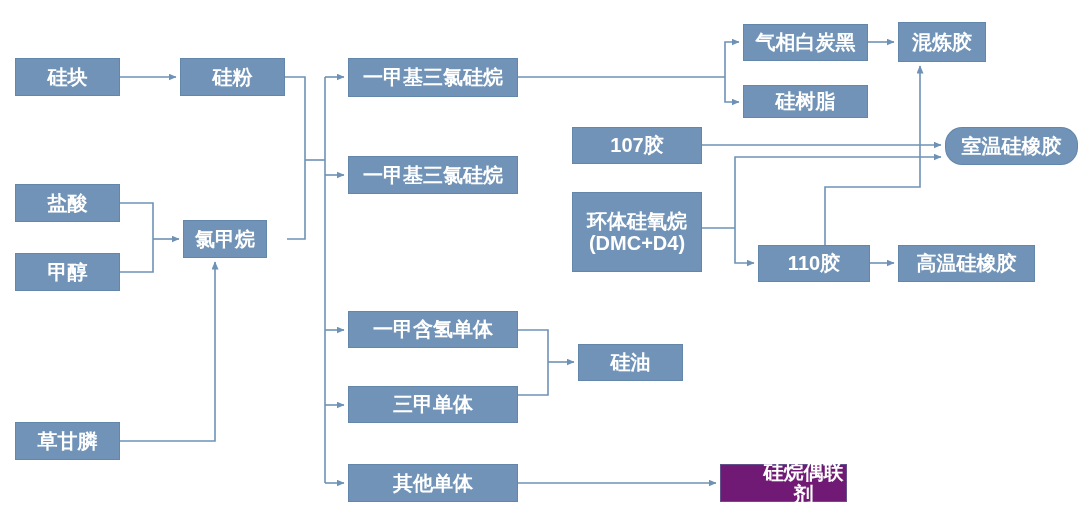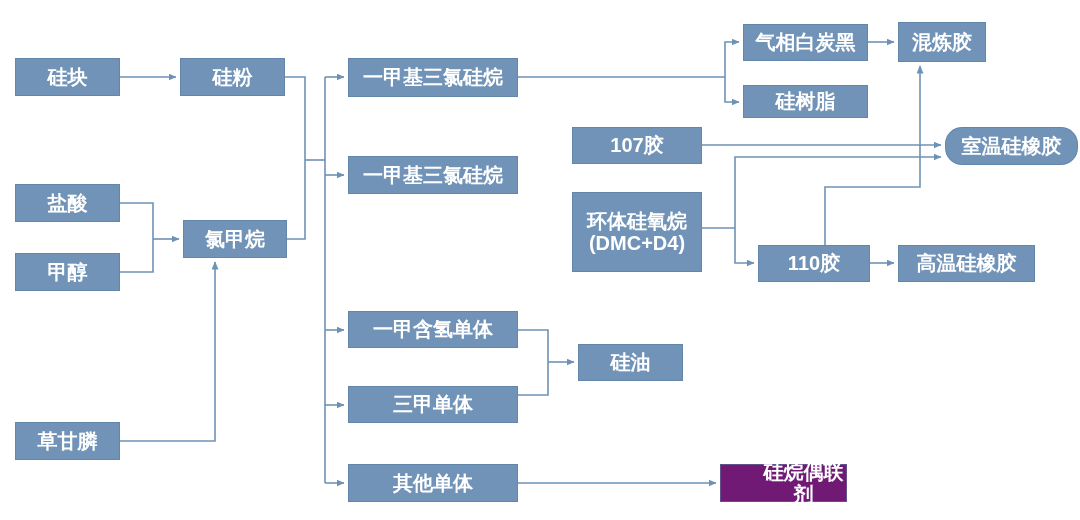--- a/index.html
+++ b/index.html
@@ -73,21 +73,21 @@
       <polyline points="518,330 548,330 548,362" fill="none" stroke="#6E92B6" stroke-width="1.6"></polyline>
       <polyline points="518,395 548,395 548,362" fill="none" stroke="#6E92B6" stroke-width="1.6"></polyline>
       <polyline points="548,362 574,362" fill="none" stroke="#6E92B6" stroke-width="1.6" marker-end="url(#arrowhead)"></polyline>
       <polyline points="518,483 716,483" fill="none" stroke="#6E92B6" stroke-width="1.6" marker-end="url(#arrowhead)"></polyline>
     </svg>
 
 <div class="node" style="left: 15px; top: 58px; width: 105px; height: 38px; background: rgb(112, 147, 183); color: rgb(255, 255, 255);">硅块</div>
     <div class="node" style="left: 180px; top: 58px; width: 105px; height: 38px; background: rgb(112, 147, 183); color: rgb(255, 255, 255);">硅粉</div>
     <div class="node" style="left: 15px; top: 184px; width: 105px; height: 38px; background: rgb(112, 147, 183); color: rgb(255, 255, 255);">盐酸</div>
     <div class="node" style="left: 15px; top: 253px; width: 105px; height: 38px; background: rgb(112, 147, 183); color: rgb(255, 255, 255);">甲醇</div>
-    <div class="node" style="left: 183px; top: 220px; width: 104px; height: 38px; background: rgb(112, 147, 183); color: rgb(255, 255, 255);">氯甲烷</div>
+    <div class="node" style="left: 183px; top: 220px; width: 84px; height: 38px; background: rgb(112, 147, 183); color: rgb(255, 255, 255);">氯甲烷</div>
     <div class="node" style="left: 15px; top: 422px; width: 105px; height: 38px; background: rgb(112, 147, 183); color: rgb(255, 255, 255);">草甘膦</div>
     <div class="node" style="left: 348px; top: 58px; width: 170px; height: 39px; background: rgb(112, 147, 183); color: rgb(255, 255, 255);">一甲基三氯硅烷</div>
     <div class="node" style="left: 348px; top: 156px; width: 170px; height: 38px; background: rgb(112, 147, 183); color: rgb(255, 255, 255);">一甲基三氯硅烷</div>
     <div class="node" style="left: 572px; top: 127px; width: 130px; height: 37px; background: rgb(112, 147, 183); color: rgb(255, 255, 255);">107胶</div>
     <div class="node" style="left: 572px; top: 192px; width: 130px; height: 80px; background: rgb(112, 147, 183); color: rgb(255, 255, 255);">环体硅氧烷
 (DMC+D4)</div>
     <div class="node" style="left: 743px; top: 24px; width: 125px; height: 37px; background: rgb(112, 147, 183); color: rgb(255, 255, 255);">气相白炭黑</div>
     <div class="node" style="left: 743px; top: 85px; width: 125px; height: 33px; background: rgb(112, 147, 183); color: rgb(255, 255, 255);">硅树脂</div>
     <div class="node" style="left: 898px; top: 22px; width: 88px; height: 40px; background: rgb(112, 147, 183); color: rgb(255, 255, 255);">混炼胶</div>
     <div class="node" style="left: 945px; top: 127px; width: 133px; height: 38px; background: rgb(112, 147, 183); color: rgb(255, 255, 255); border-radius: 17px;">室温硅橡胶</div>

